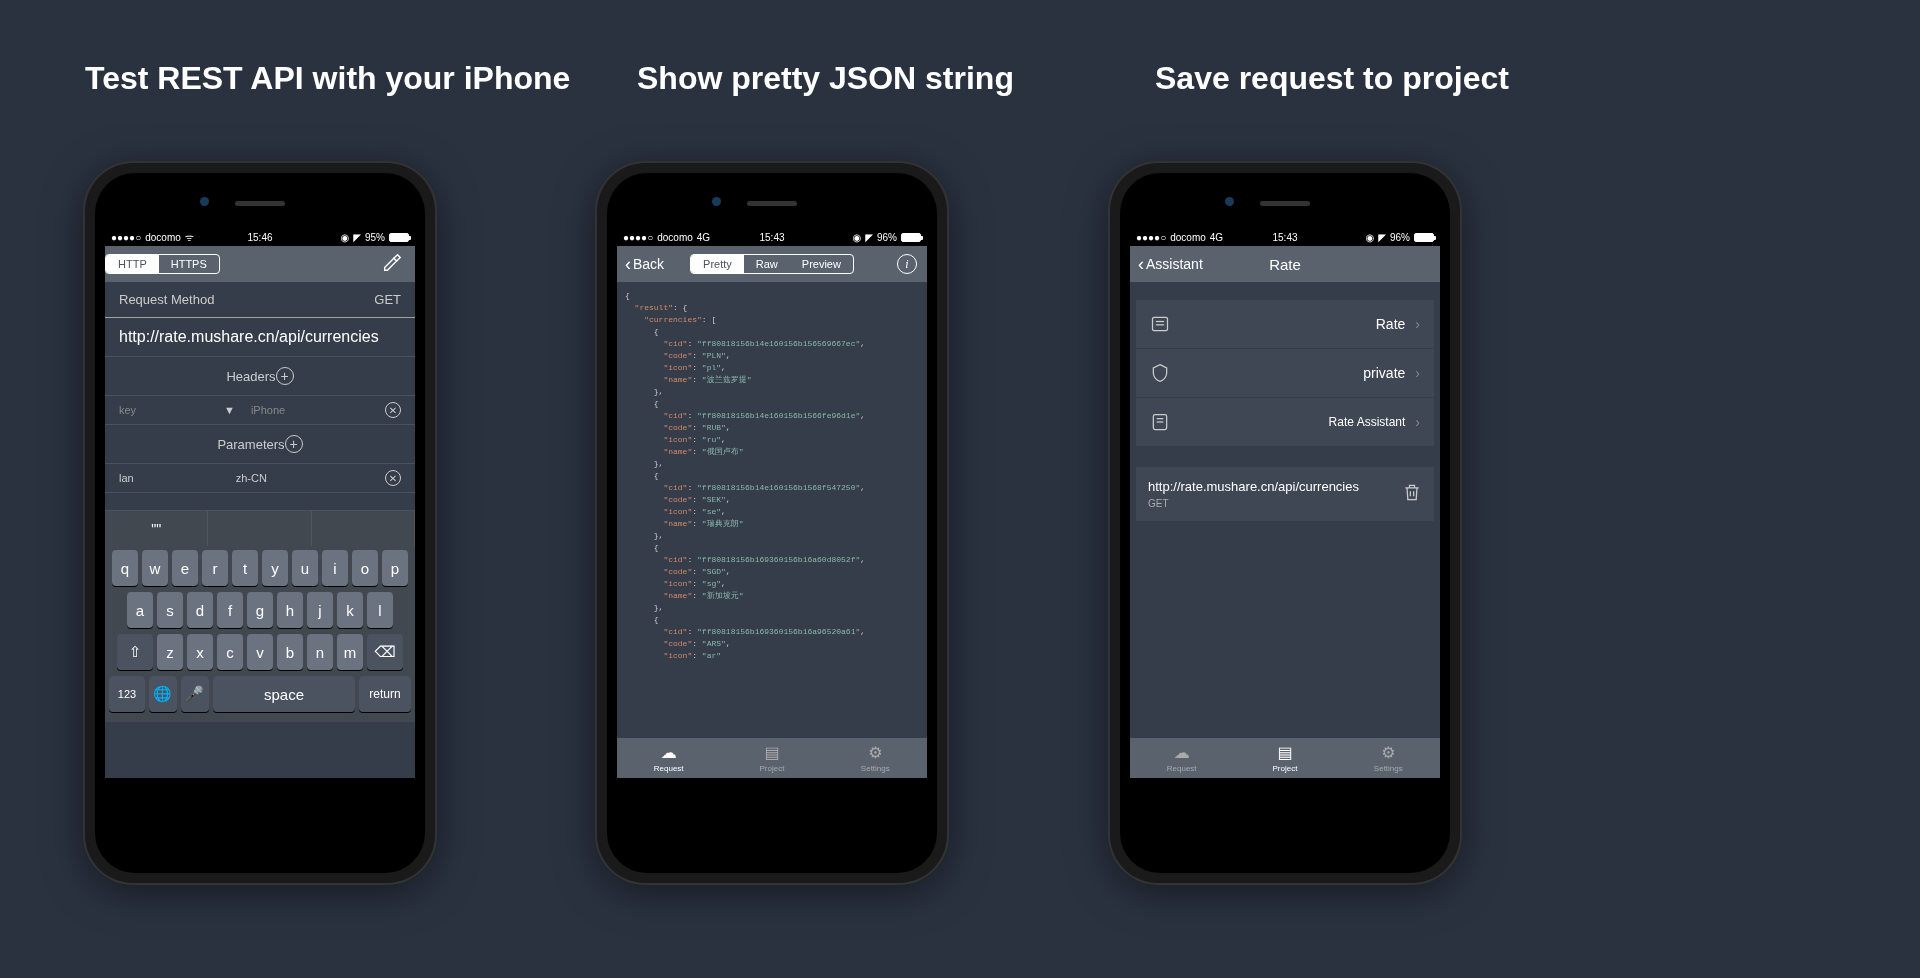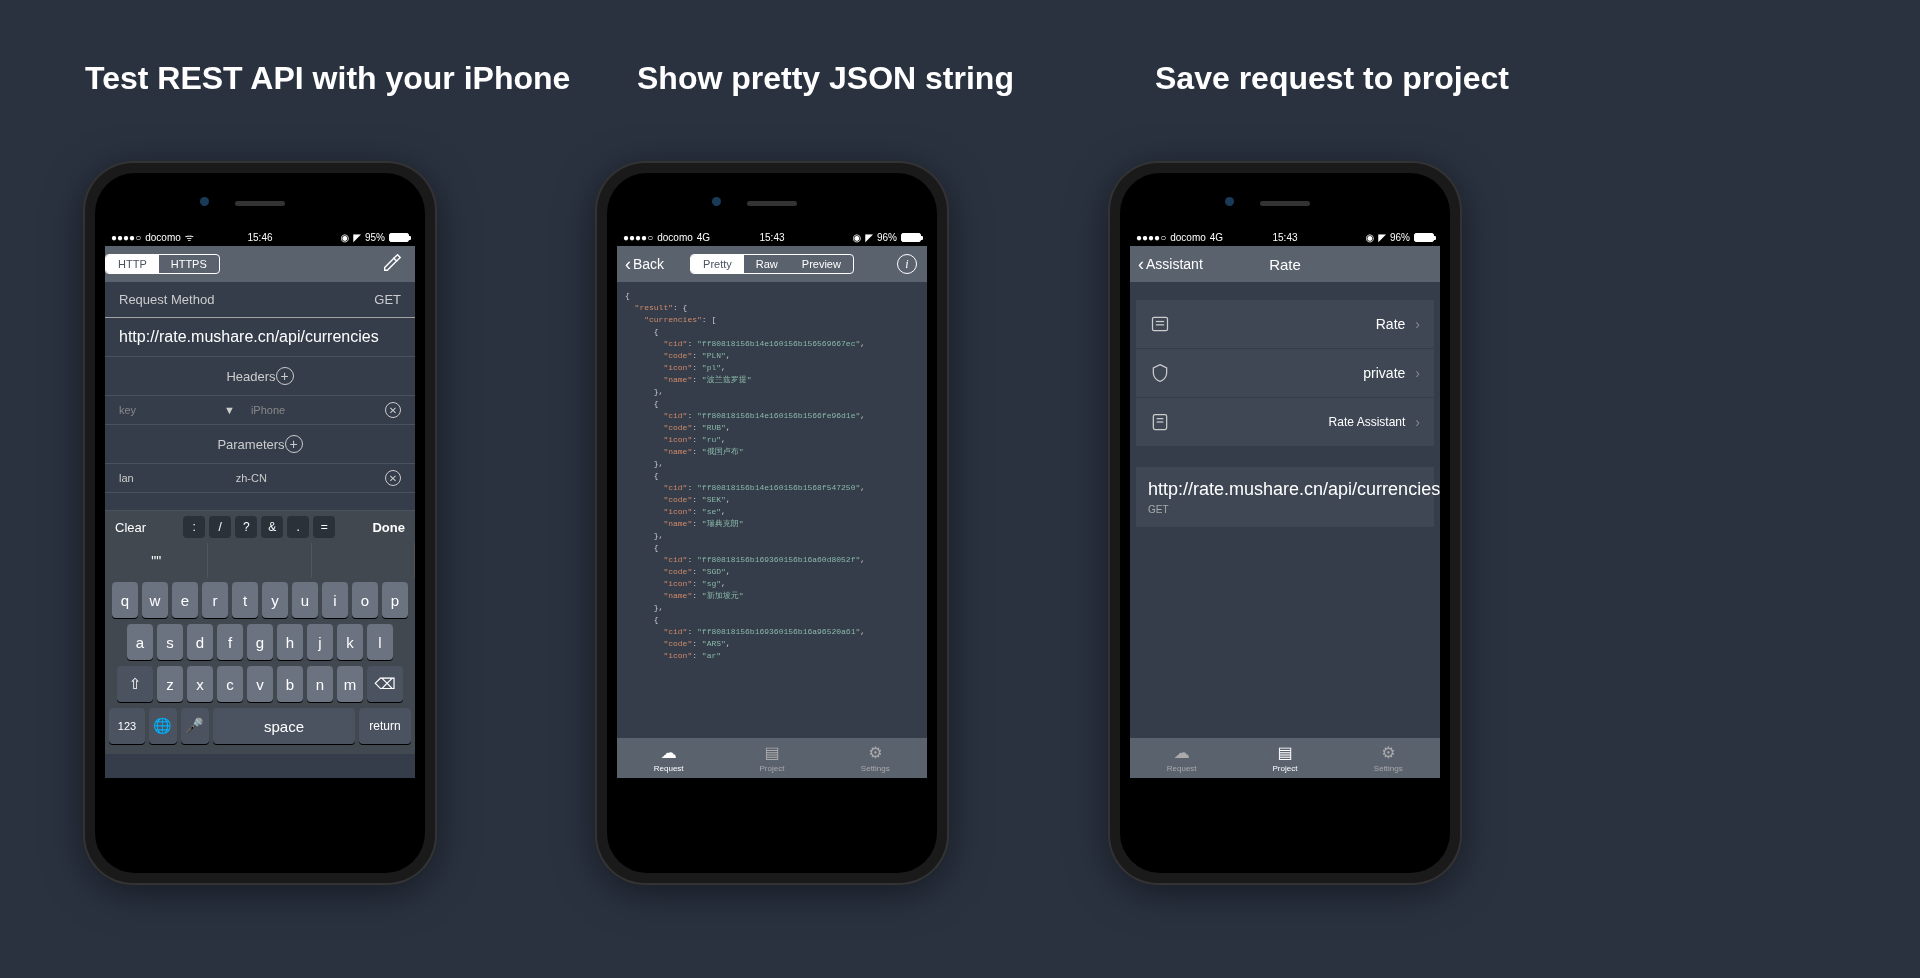--- a/index.html
+++ b/index.html
@@ -74,21 +74,21 @@
 
 .navbar3 { height: 36px; background: #5a626e; display: flex; align-items: center; justify-content: center; position: relative; color: #fff; font-size: 15px; }
 .back-projects { position: absolute; left: 8px; color: #fff; font-size: 14px; display: flex; align-items: center; gap: 2px; }
 .list3 { padding: 18px 0 0 0; }
 .list-block { margin: 0 6px; }
 .list-item3 { background: #3f4754; padding: 14px; display: flex; align-items: center; justify-content: space-between; border-bottom: 1px solid #353d4a; font-size: 14px; color: #fff; }
 .li-left { display: flex; align-items: center; gap: 14px; }
 .li-icon { width: 20px; height: 20px; display: flex; align-items: center; justify-content: center; color: #ccc; }
 .chevron { color: #888; }
 .request-card { margin: 20px 6px 0 6px; background: #3f4754; padding: 12px; display: flex; align-items: center; justify-content: space-between; }
-.rc-text { font-size: 18px; color: #fff; }
+.rc-text { font-size: 13px; color: #fff; }
 .rc-method { font-size: 10px; color: #aaa; margin-top: 4px; }
 .trash-icon { color: #ccc; font-size: 18px; }
 </style>
 </head>
 <body>
 
 <div class="phone-wrap p1">
   <div class="caption">Test REST API with your iPhone</div>
   <div class="phone-body">
     <div class="phone-inner">
@@ -145,30 +145,20 @@
           <div class="section-row">
             <span>Parameters</span>
             <span class="plus-icon">+</span>
           </div>
           <div class="kv-row">
             <span class="kv-key filled" style="color:#ccc">lan</span>
             <span class="kv-value filled">zh-CN</span>
             <span class="x-icon">✕</span>
           </div>
           <div style="border-bottom:1px solid #4a5260; height:18px;"></div>
-        </div>
-        <div class="quickbar">
-          <span class="qb-clear">Clear</span>
-          <span class="qb-key">:</span>
-          <span class="qb-key">/</span>
-          <span class="qb-key">?</span>
-          <span class="qb-key">&amp;</span>
-          <span class="qb-key">.</span>
-          <span class="qb-key">=</span>
-          <span class="qb-done">Done</span>
         </div>
         <div class="candidate-bar">
           <div class="cand">""</div>
           <div class="cand"></div>
           <div class="cand"></div>
         </div>
         <div class="keyboard">
           <div class="kb-row" id="kbr1">
               <div class="kb-key">q</div>
               <div class="kb-key">w</div>

